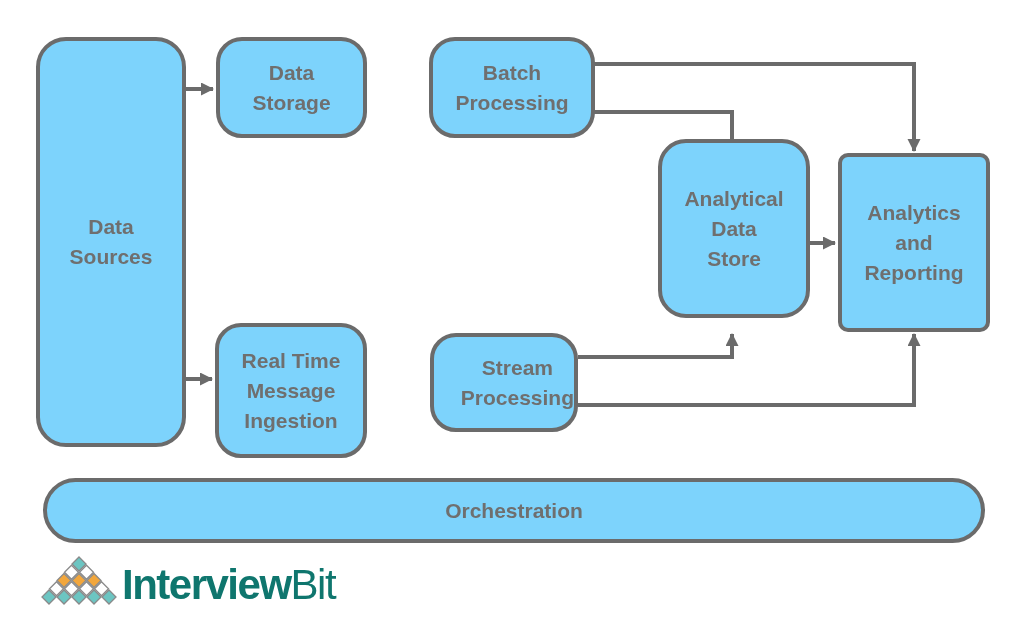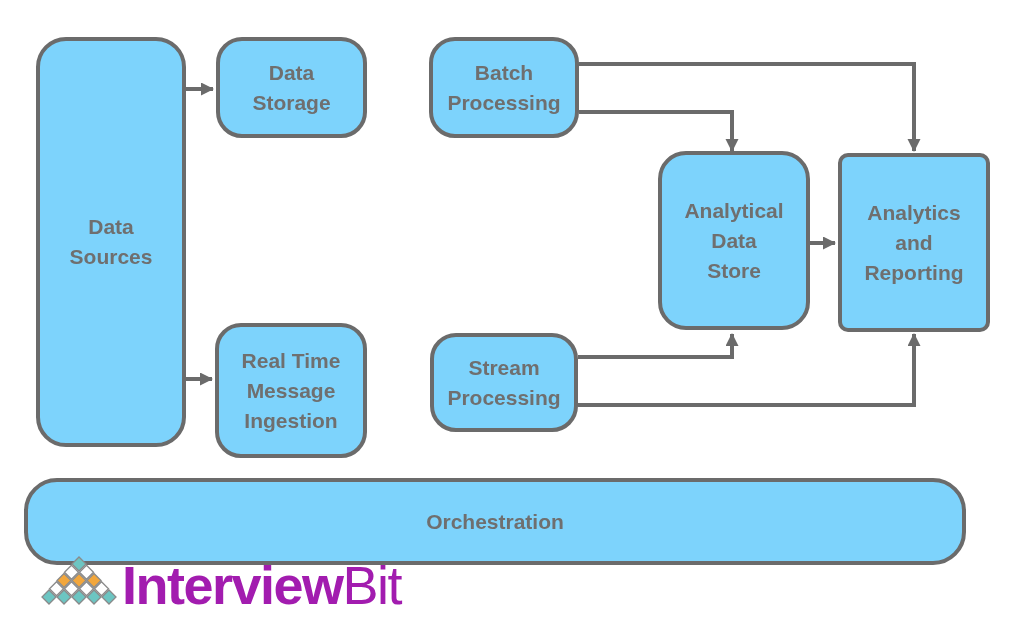--- a/index.html
+++ b/index.html
@@ -11,32 +11,32 @@
     position:absolute;box-sizing:border-box;
     border:4px solid #6b6b6b;border-radius:26px;background:#7dd3fc;
     display:flex;align-items:center;justify-content:center;
   }
   .node-label{
     font-weight:bold;font-size:21px;line-height:30px;color:#6f6f6f;
     text-align:center;white-space:pre-line;
   }
   #node-data-sources{left:36px;top:37px;width:150px;height:410px;border-radius:30px;}
   #node-data-storage{left:216px;top:37px;width:151px;height:101px;}
-  #node-batch-processing{left:429px;top:37px;width:150px;height:101px;}
+  #node-batch-processing{left:429px;top:37px;width:166px;height:101px;}
   #node-real-time-message-ingestion{left:215px;top:323px;width:152px;height:135px;}
-  #node-stream-processing{left:430px;top:333px;width:148px;height:99px;}
-  #node-analytical-data-store{left:658px;top:151px;width:152px;height:179px;border-radius:28px;}
+  #node-stream-processing{left:430px;top:333px;width:148px;height:99px;justify-content:flex-end;}
+  #node-analytical-data-store{left:658px;top:139px;width:152px;height:179px;border-radius:28px;}
   #node-analytics-and-reporting{left:838px;top:153px;width:152px;height:179px;border-radius:10px;}
-  #node-orchestration{left:24px;top:478px;width:942px;height:87px;border-radius:33px;}
+  #node-orchestration{left:43px;top:478px;width:942px;height:65px;border-radius:33px;}
   #connector-layer{position:absolute;left:0;top:0;width:1024px;height:634px;pointer-events:none;}
   #logo{position:absolute;left:40px;top:554px;width:300px;height:64px;}
   #logo-pyramid{position:absolute;left:0;top:0;}
   #logo-text{
-    position:absolute;left:82px;top:10px;font-size:54px;line-height:42px;
-    color:#a21caf;letter-spacing:-1.5px;white-space:nowrap;
+    position:absolute;left:82px;top:10px;font-size:42px;line-height:42px;
+    color:#0f766e;letter-spacing:-1.5px;white-space:nowrap;
   }
   #logo-text .bold{font-weight:bold;}
   #logo-text .light{font-weight:normal;}
 </style>
 </head>
 <body>
 
 <svg id="connector-layer" viewBox="0 0 1024 634" xmlns="http://www.w3.org/2000/svg">
   <defs>
     <marker id="arrowhead" markerUnits="userSpaceOnUse" markerWidth="14" markerHeight="14" refX="12" refY="6.5" orient="auto">

